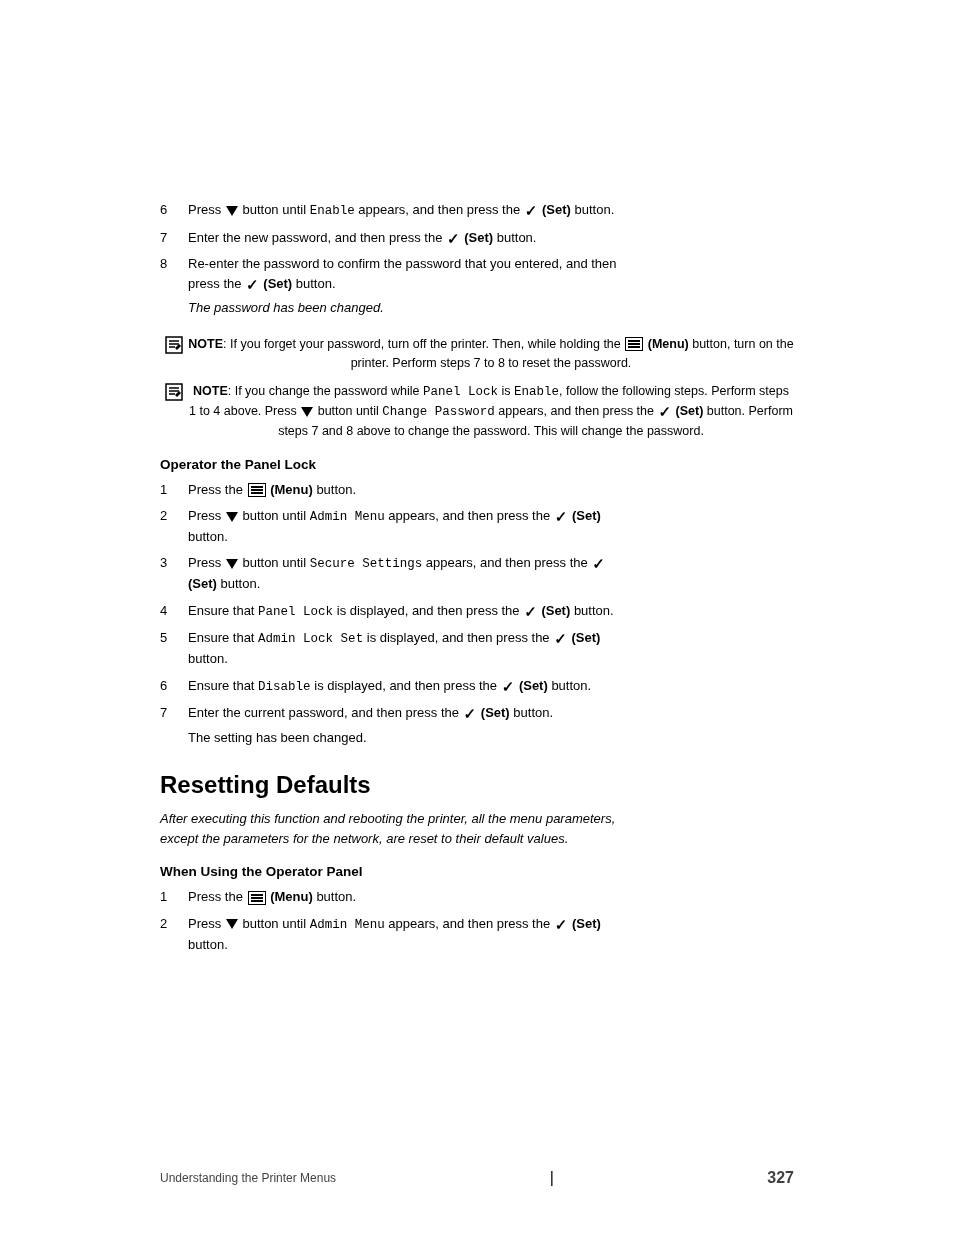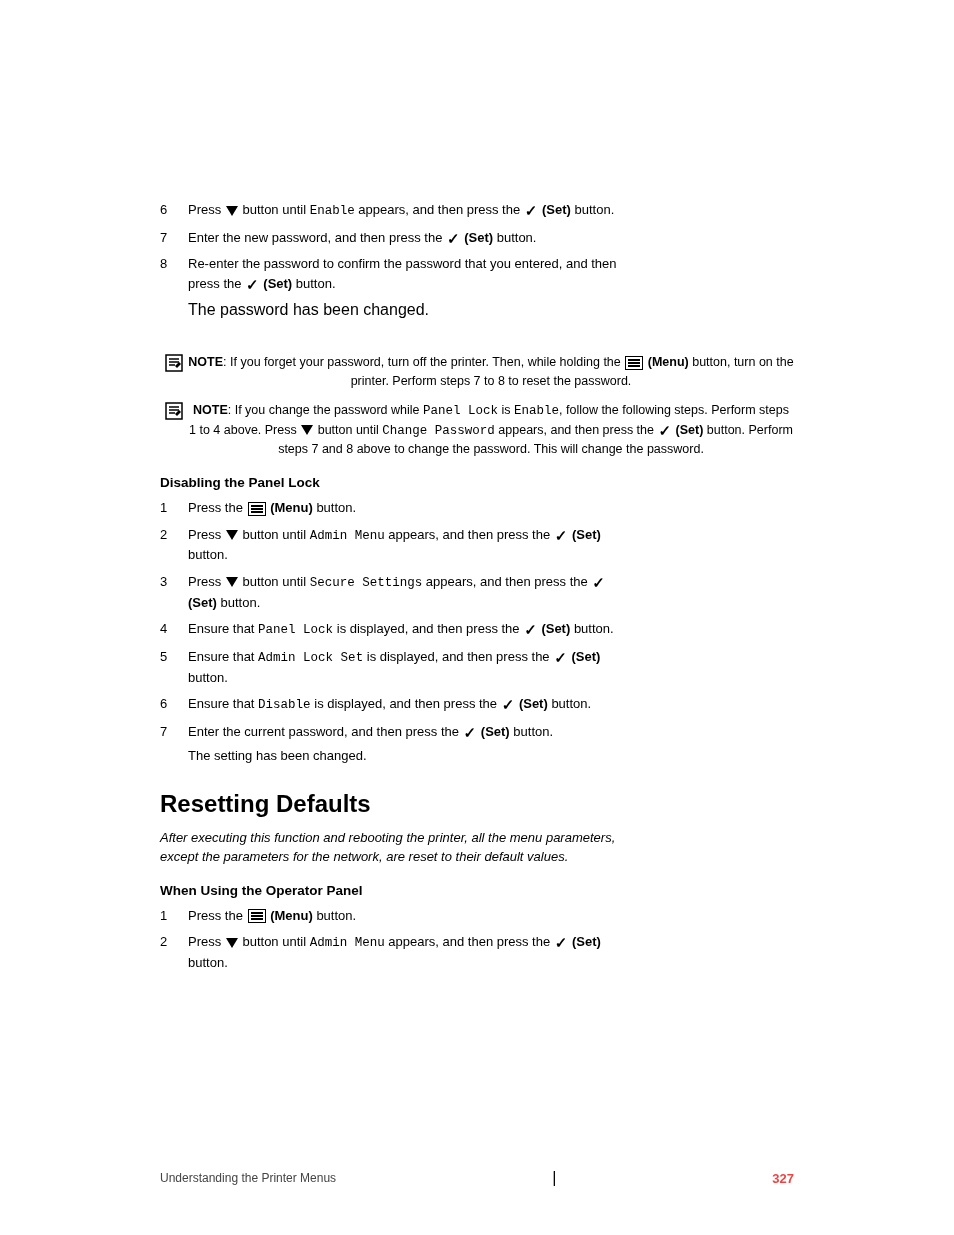--- a/index.html
+++ b/index.html
@@ -116,29 +116,30 @@
       padding: 0 160px;
       font-size: 12px;
       color: #444;
     }
     .footer-sep {
       margin: 0 10px;
       font-size: 16px;
       color: #000;
     }
     .footer-page {
-      font-size: 13px;
-      font-weight: bold;
-      color: #ef4444;
+      font-size: 16px;
+      font-weight: bold;
+      color: #404040;
     }
     .sub-note {
       margin-left: 28px;
-      margin-bottom: 21px;
-      font-size: 16px;
-      line-height: 1.5;
+      margin-bottom: 7px;
+      font-size: 13px;
+      line-height: 1.5;
+      font-style: italic;
     }
   </style>
 </head>
 <body>
 
 <div class="page">
 
   <ol class="step-list">
     <li class="step-item">
       <span class="step-num">6</span>
@@ -190,21 +191,21 @@
       </svg>
     </div>
     <div class="note-text">
       <strong>NOTE</strong>: If you change the password while <code class="mono">Panel Lock</code> is <code class="mono">Enable</code>, follow the
       following steps. Perform steps 1 to 4 above. Press <span class="arrow-down-icon"></span> button until <code class="mono">Change
       Password</code> appears, and then press the <span class="check-icon">✓</span> <strong>(Set)</strong> button. Perform steps 7 and 8
       above to change the password. This will change the password.
     </div>
   </div>
 
-  <div class="section-heading">Disabling the Panel Lock</div>
+  <div class="section-heading">Operator the Panel Lock</div>
 
   <ol class="step-list">
     <li class="step-item">
       <span class="step-num">1</span>
       <span class="step-content">
         Press the <span class="menu-icon-inline"></span> <strong>(Menu)</strong> button.
       </span>
     </li>
     <li class="step-item">
       <span class="step-num">2</span>

